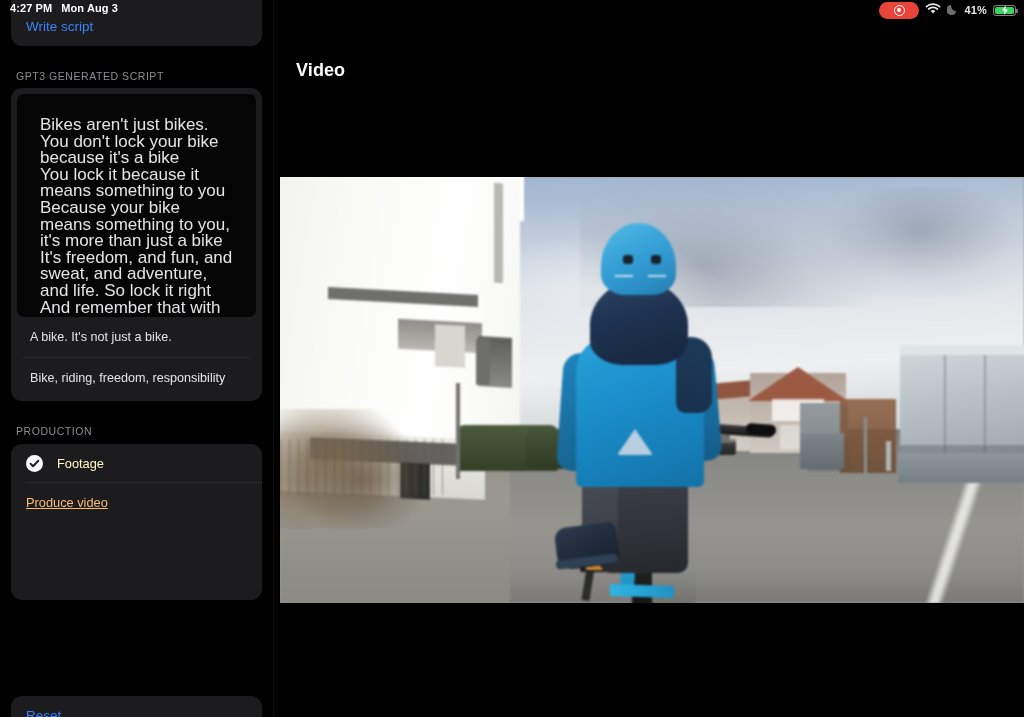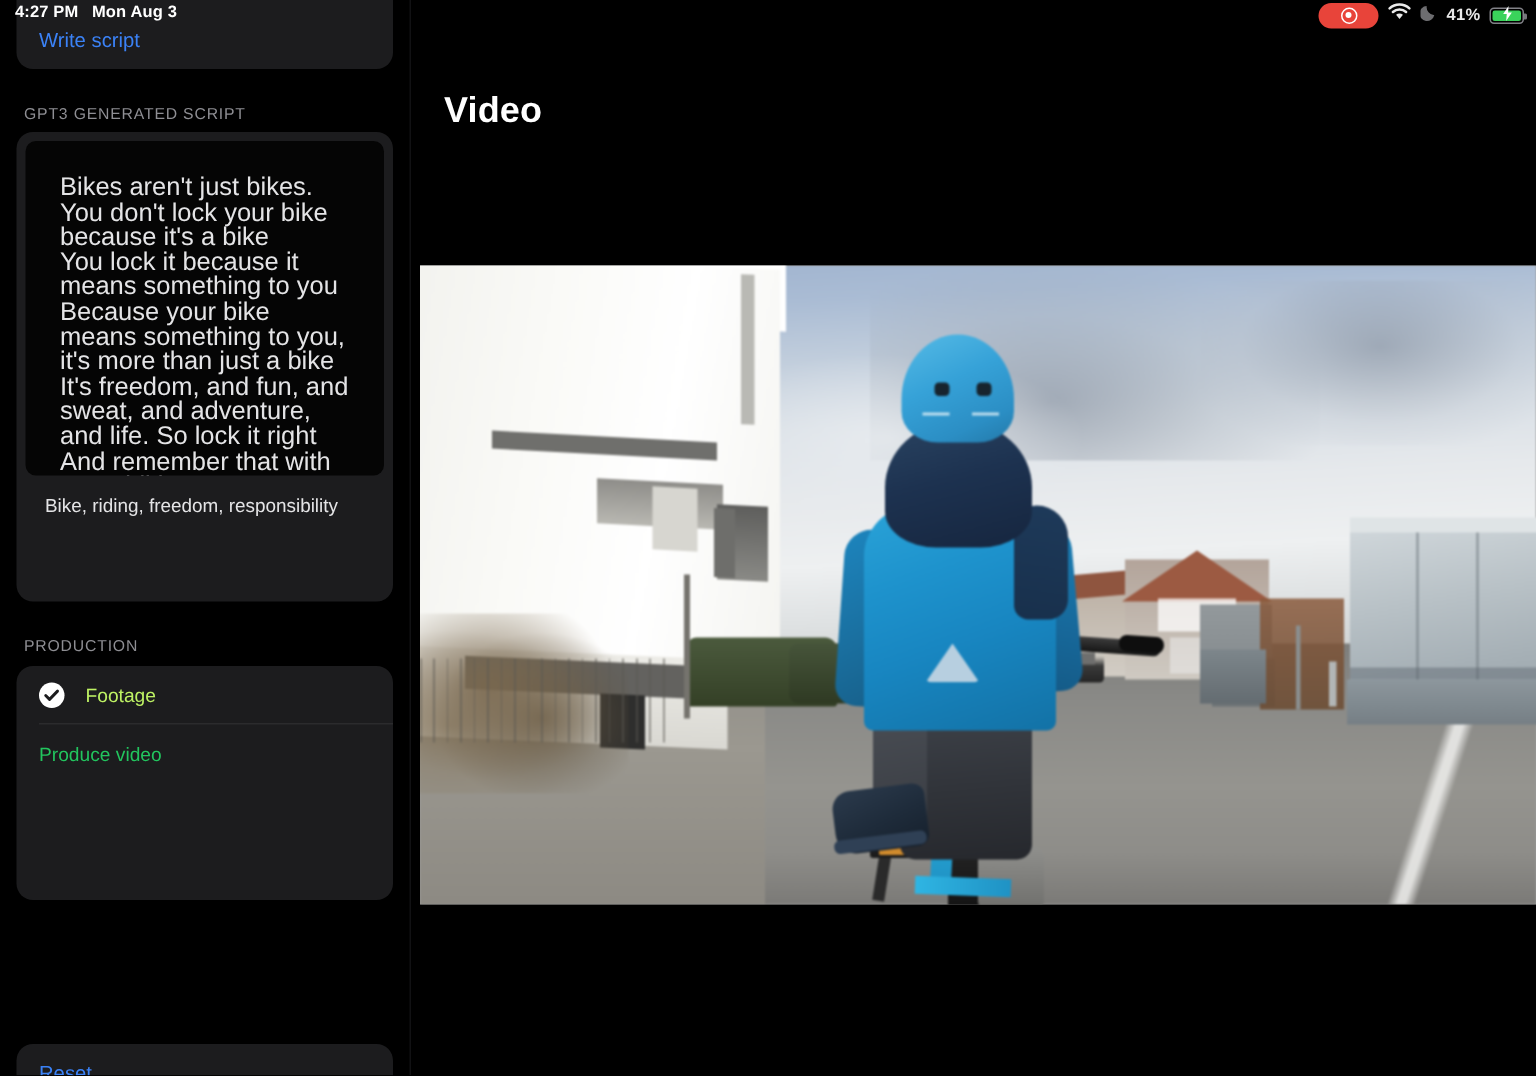--- a/index.html
+++ b/index.html
@@ -187,21 +187,21 @@
   .card-production {
     top: 444px;
     height: 156px;
     padding: 0;
   }
   .prod-row {
     height: 39px;
     display: flex;
     align-items: center;
     padding-left: 15px;
-    color: #bef264;
+    color: #fef9c3;
     font-size: 12.8px;
     position: relative;
   }
   .prod-row:not(:last-child):after {
     content: "";
     position: absolute;
     left: 15px; right: 0; bottom: 0;
     height: 1px;
     background: rgba(255,255,255,0.065);
   }
@@ -209,21 +209,22 @@
     width: 17px; height: 17px;
     border-radius: 50%;
     background: #ffffff;
     margin-right: 14px;
     flex: none;
     display: flex;
     align-items: center;
     justify-content: center;
   }
   .prod-link {
-    color: #22c55e;
+    color: #fdba74;
+    text-decoration: underline;
   }
 
   
   .card-play { top: 629px; height: 39px; }
   .card-reset { top: 696px; height: 40px; }
 
   
   .divider {
     position: absolute;
     left: 273px; top: 0;
@@ -235,21 +236,21 @@
   .main {
     position: absolute;
     left: 274px; top: 0;
     width: 750px; height: 717px;
     background: #000000;
   }
   .main-title {
     position: absolute;
     left: 22px; top: 60px;
     color: #ffffff;
-    font-size: 24px;
+    font-size: 18px;
     font-weight: bold;
     letter-spacing: 0.1px;
   }
 
   
   .video-frame {
     position: absolute;
     left: 6px; top: 177px;
     width: 744px; height: 426px;
     overflow: hidden;
@@ -650,20 +651,21 @@
     <div class="card card-script">
       <div class="script-box">
         <div class="script-text">Bikes aren't just bikes.
 You don't lock your bike because it's a bike
 You lock it because it means something to you
 Because your bike means something to you, it's more than just a bike
 It's freedom, and fun, and sweat, and adventure, and life. So lock it right
 And remember that with great biking comes great responsibility
 Your parents were right about that one.</div>
       </div>
+      <div class="script-sub">A bike. It's not just a bike.</div>
       <div class="script-sub last">Bike, riding, freedom, responsibility</div>
     </div>
 
     <div class="section-header hdr-production">PRODUCTION</div>
 
     <div class="card card-production">
       <div class="prod-row">
         <span class="check">
           <svg width="11" height="11" viewBox="0 0 12 12">
               <path d="M1.6 6.2 L4.4 9 L10.2 3" stroke="#1c1c1e" stroke-width="2.1" fill="none" stroke-linecap="round" stroke-linejoin="round"></path>

